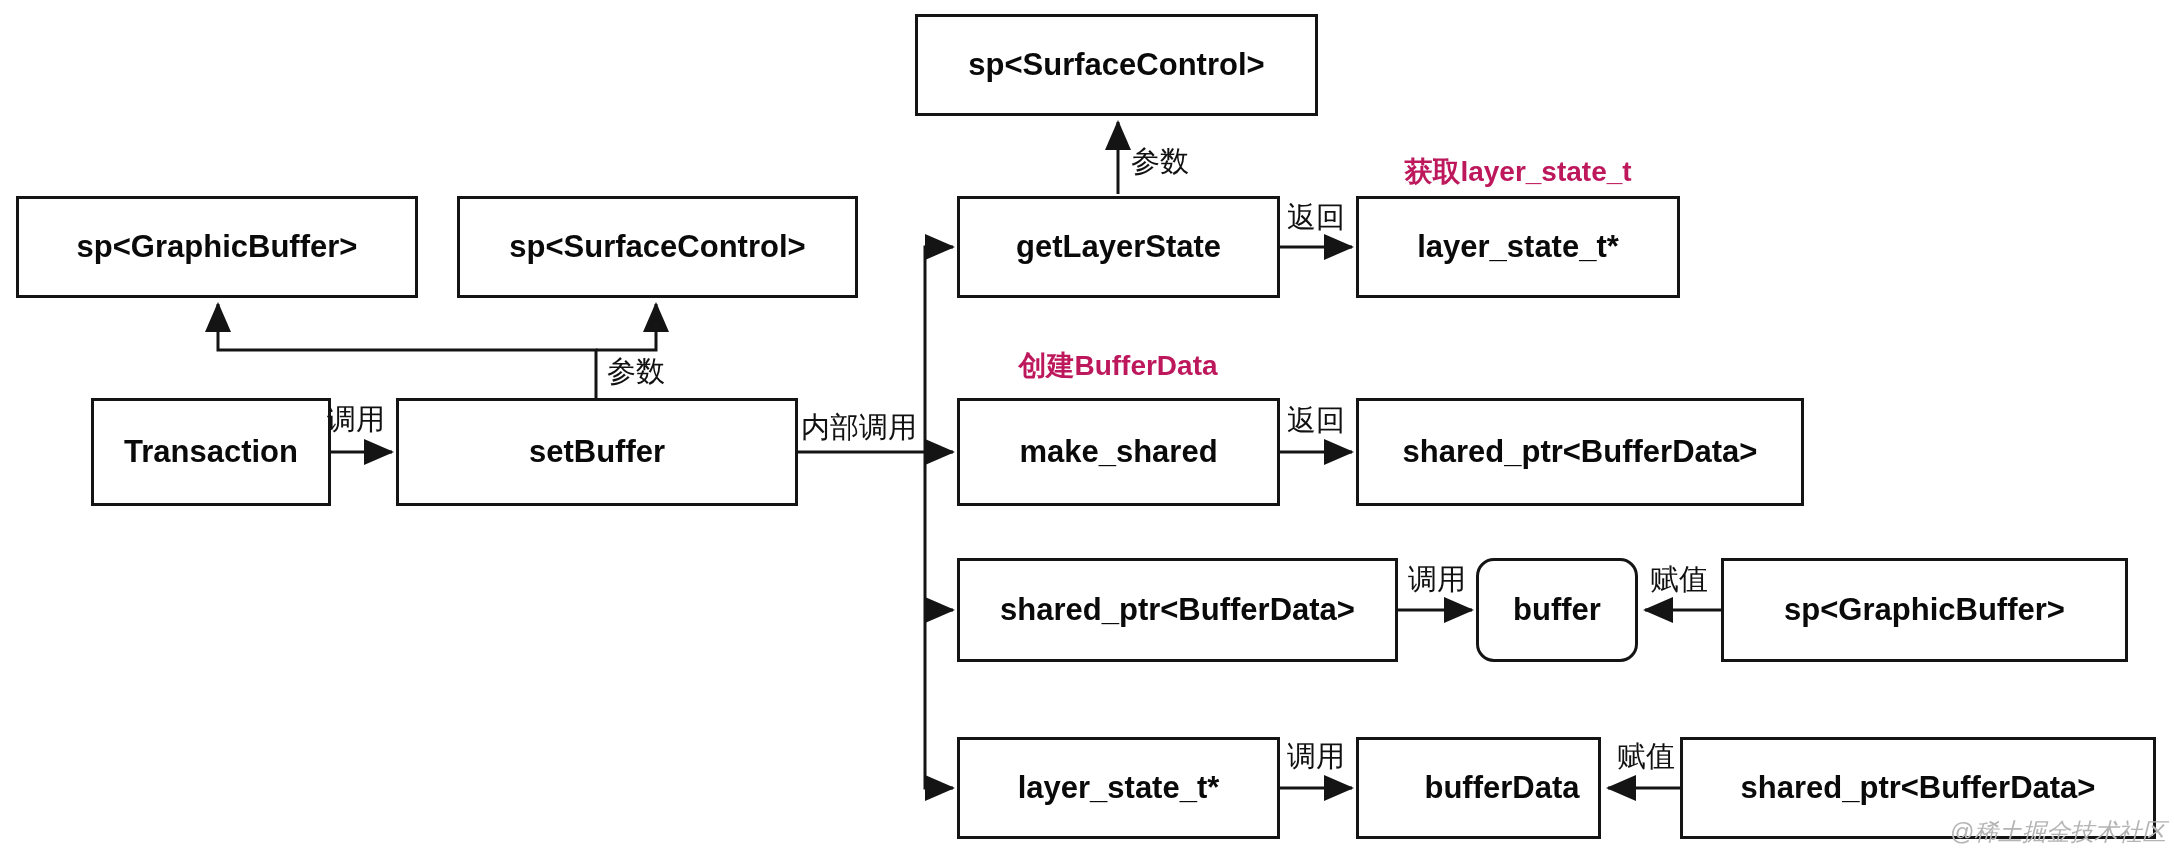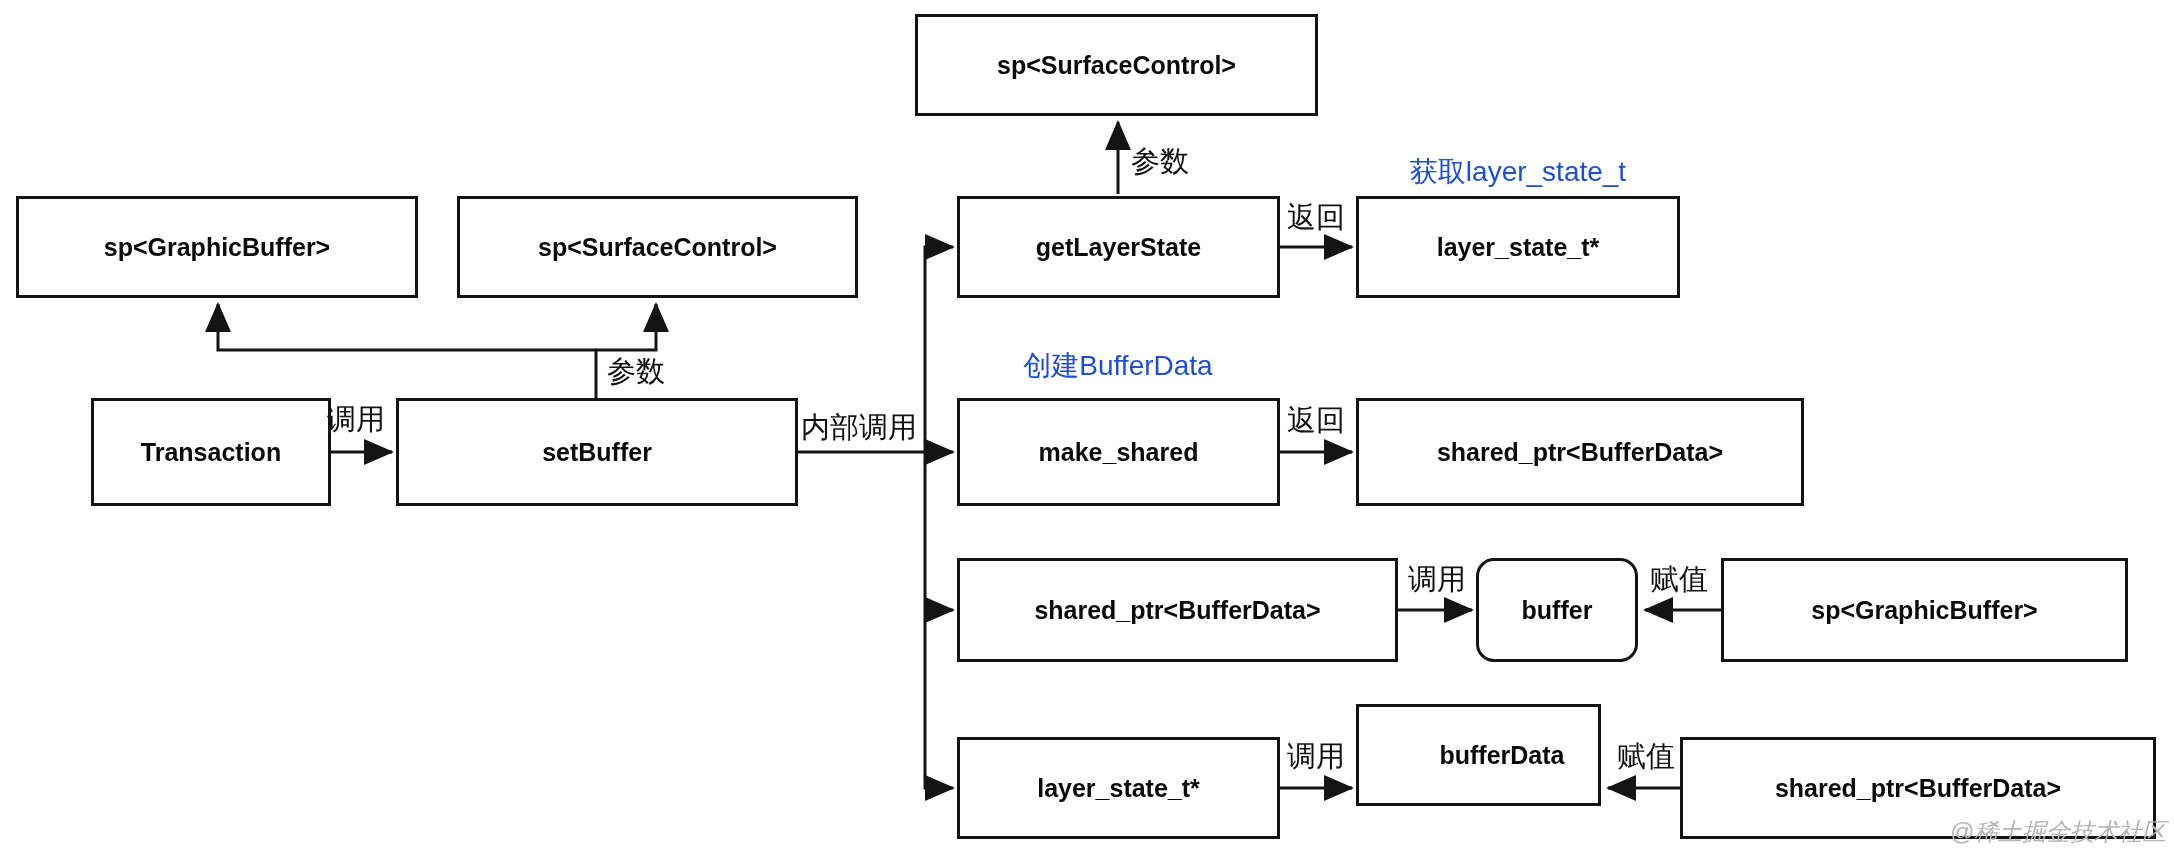--- a/index.html
+++ b/index.html
@@ -16,40 +16,40 @@
     position: absolute;
     box-sizing: border-box;
     background: #ffffff;
     border: 3px solid #141414;
     display: flex;
     align-items: center;
     justify-content: center;
     z-index: 2;
     white-space: nowrap;
     font-weight: 700;
-    font-size: 25px;
+    font-size: 31px;
     color: #0a0a0a;
     letter-spacing: 0px;
   }
   .edge-label {
     position: absolute;
     transform: translate(-50%, -50%);
     font-size: 29px;
     font-weight: 400;
     color: #111111;
     white-space: nowrap;
     z-index: 3;
     font-family: Liberation Mono, monospace;
   }
   .annotation {
     position: absolute;
     transform: translate(-50%, -50%);
     font-size: 28px;
-    font-weight: 400;
-    color: #1d4ed8;
+    font-weight: 700;
+    color: #be185d;
     white-space: nowrap;
     z-index: 3;
   }
   .watermark {
     position: absolute;
     right: 8px;
     top: 816px;
     font-size: 24px;
     font-weight: 400;
     color: #b4b4b4;
@@ -112,21 +112,21 @@
   <div class="node" style="left:1356px; top:398px; width:448px; height:108px;">shared_ptr&lt;BufferData&gt;</div>
 
   <div class="node" style="left:957px; top:558px; width:441px; height:104px;">shared_ptr&lt;BufferData&gt;</div>
 
   <div class="node" style="left:1476px; top:558px; width:162px; height:104px;border-radius:18px;">buffer</div>
 
   <div class="node" style="left:1721px; top:558px; width:407px; height:104px;">sp&lt;GraphicBuffer&gt;</div>
 
   <div class="node" style="left:957px; top:737px; width:323px; height:102px;">layer_state_t*</div>
 
-  <div class="node" style="left:1356px; top:704px; width:245px; height:102px;padding-left:47px;">bufferData</div>
+  <div class="node" style="left:1356px; top:737px; width:245px; height:102px;padding-left:47px;">bufferData</div>
 
   <div class="node" style="left:1680px; top:737px; width:476px; height:102px;">shared_ptr&lt;BufferData&gt;</div>
 
   <div class="edge-label" style="left:356px; top:420px;">调用</div>
 
   <div class="edge-label" style="left:859px; top:428px;">内部调用</div>
 
   <div class="edge-label" style="left:636px; top:372px;">参数</div>
 
   <div class="edge-label" style="left:1160px; top:162px;">参数</div>

